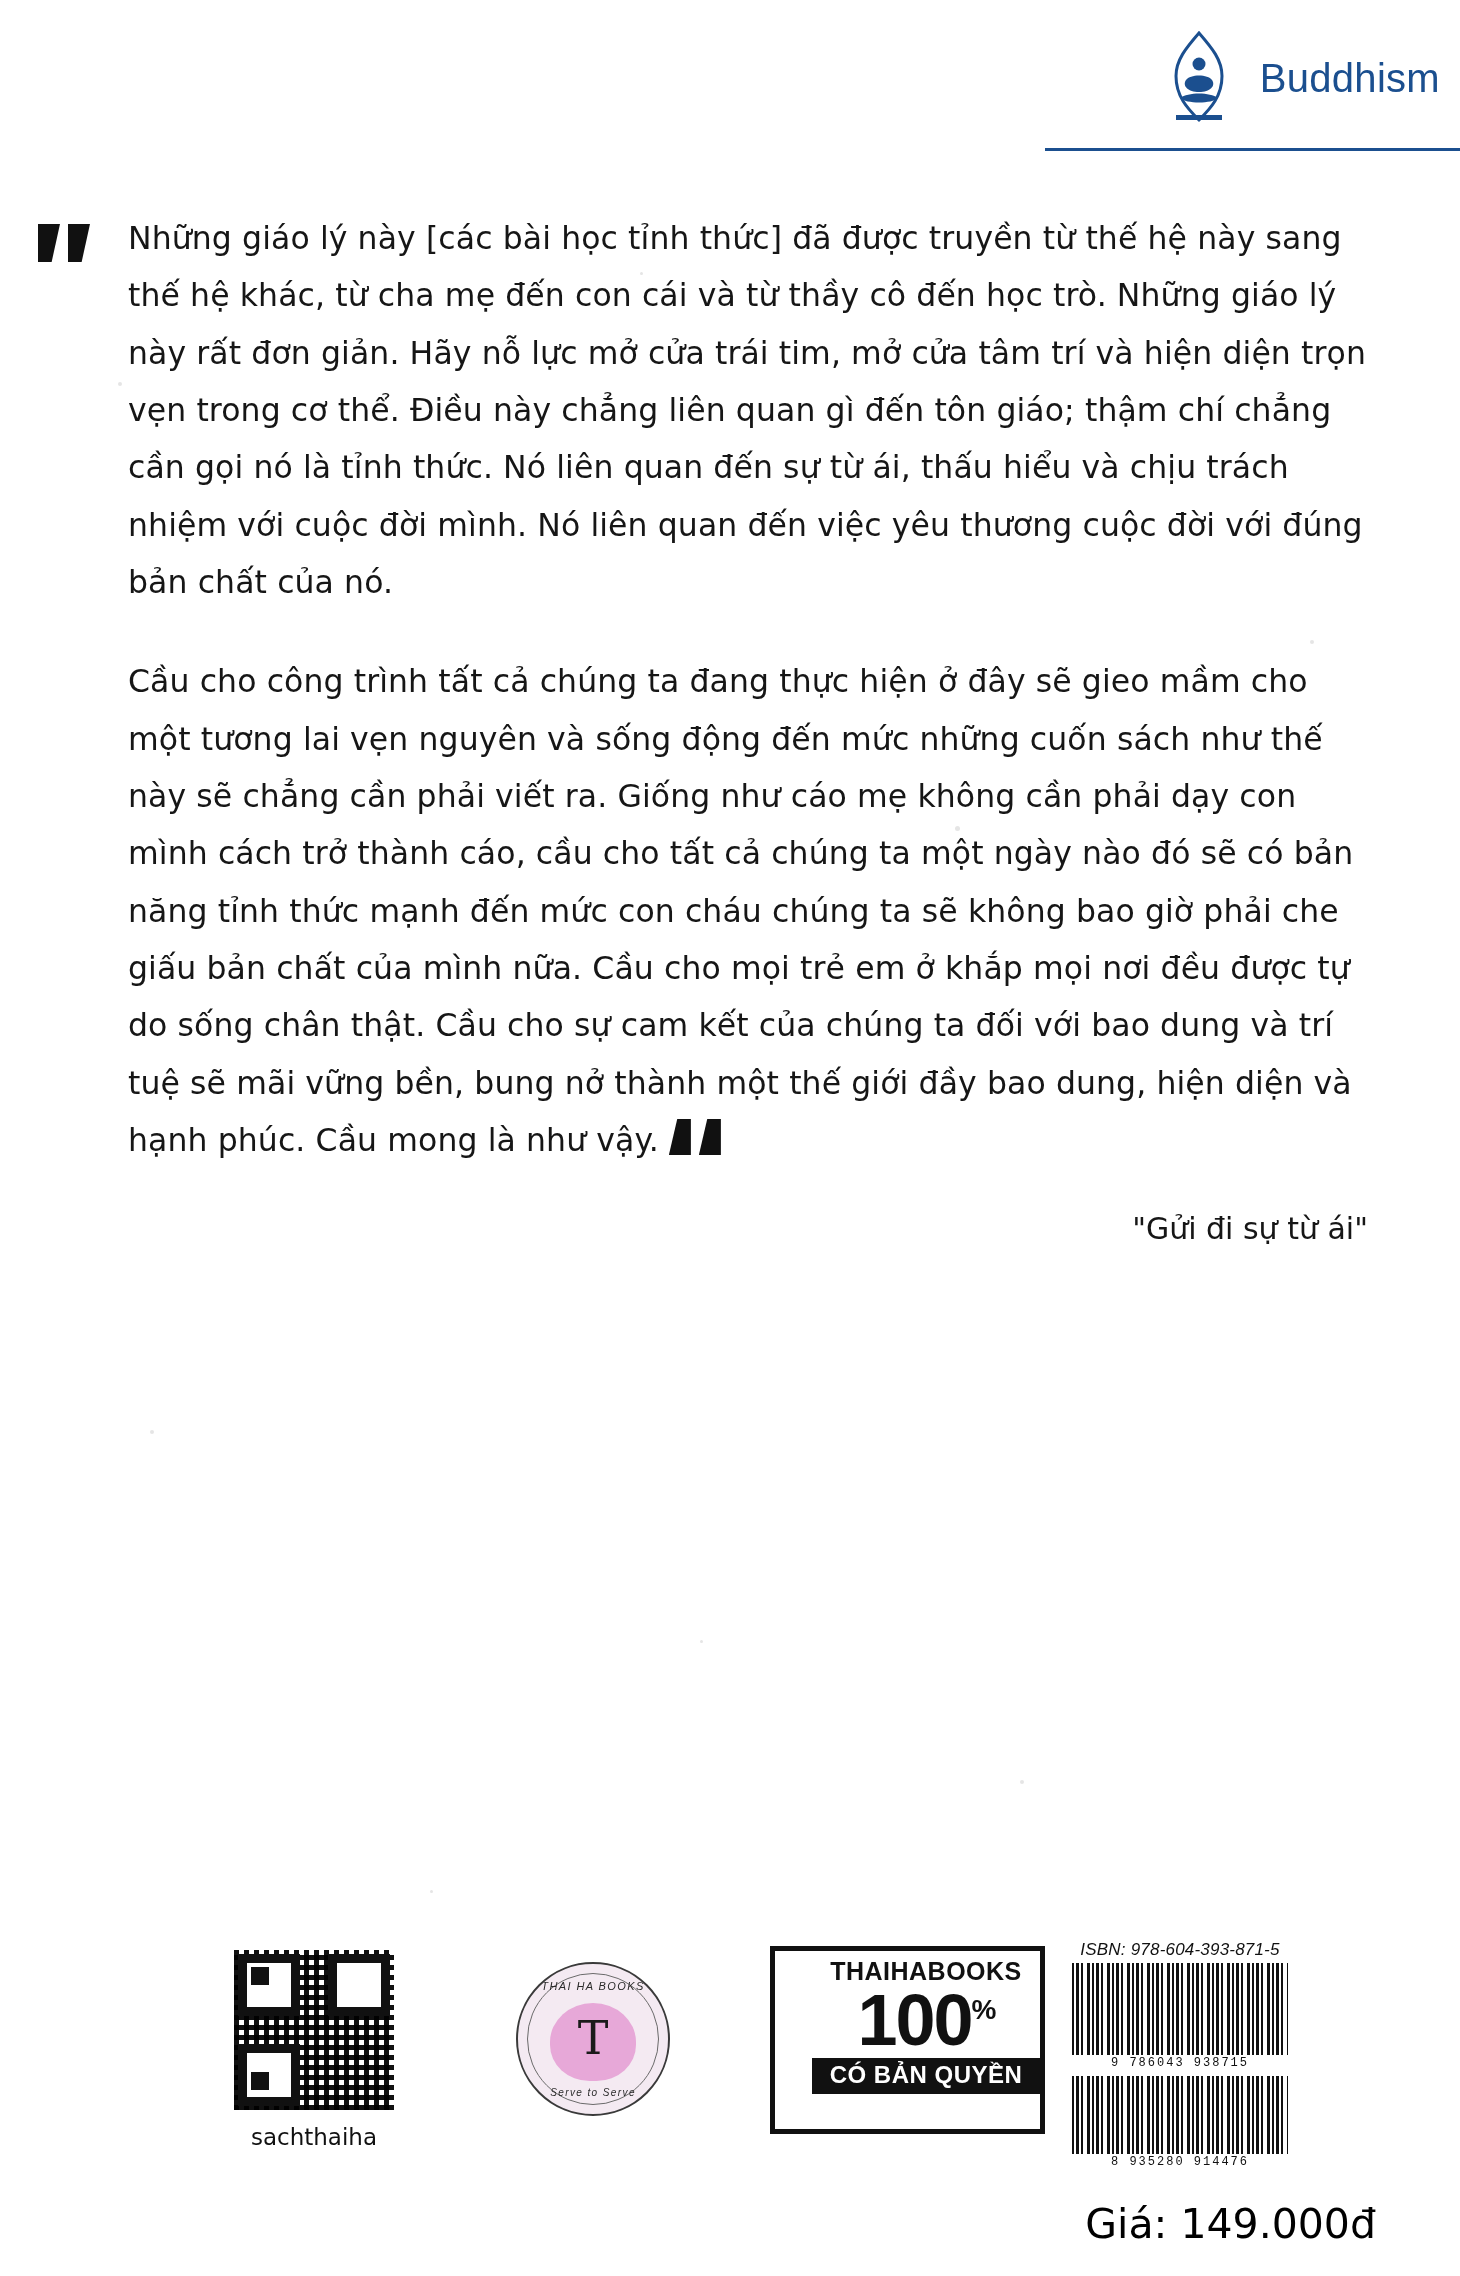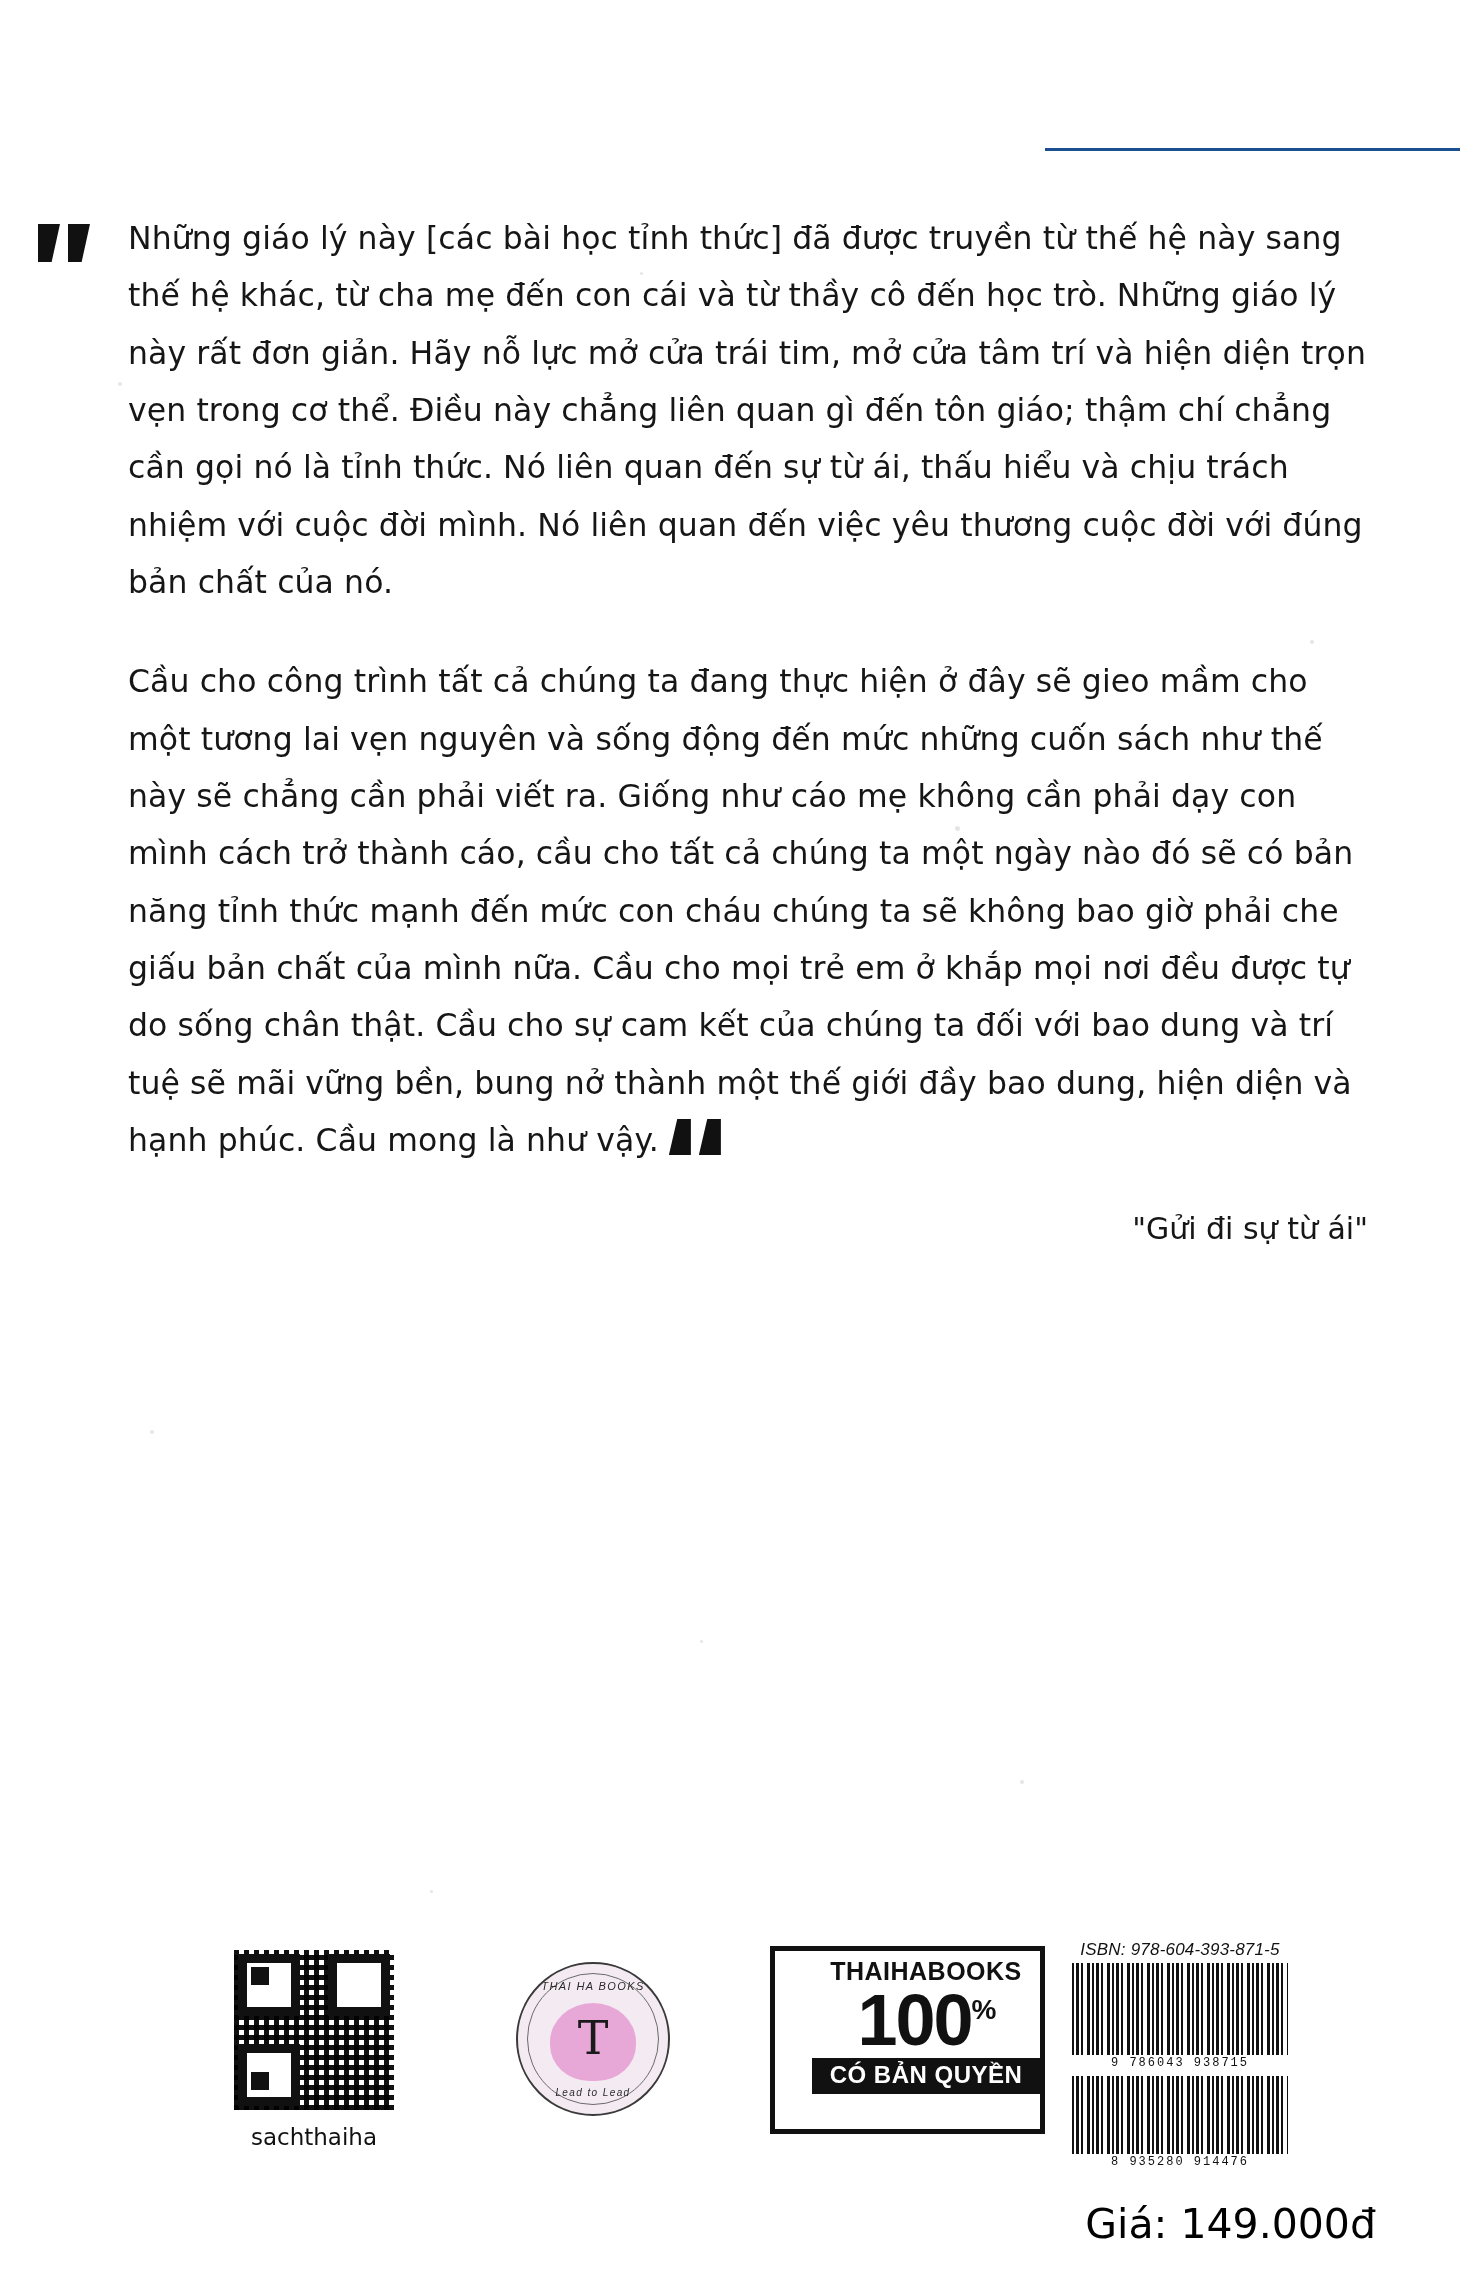--- a/index.html
+++ b/index.html
@@ -315,20 +315,32 @@
 <div class="speck" style="left:640px;top:272px;width:3px;height:3px;"></div>
 <div class="speck" style="left:955px;top:826px;width:5px;height:5px;"></div>
 <div class="speck" style="left:1310px;top:640px;width:4px;height:4px;"></div>
 <div class="speck" style="left:150px;top:1430px;width:4px;height:4px;"></div>
 <div class="speck" style="left:1020px;top:1780px;width:4px;height:4px;"></div>
 <div class="speck" style="left:430px;top:1890px;width:3px;height:3px;"></div>
 <div class="speck" style="left:700px;top:1640px;width:3px;height:3px;"></div>
 
 <div class="header">
   <div class="header-rule"></div>
+  <div class="header-brand">
+    <span class="brand-mark">
+      <svg width="86" height="96" viewBox="0 0 86 96" xmlns="http://www.w3.org/2000/svg">
+        <path d="M43 3 C30 18 20 30 20 46 C20 66 31 78 43 90 C55 78 66 66 66 46 C66 30 56 18 43 3 Z" fill="none" stroke="#1b4f8f" stroke-width="3"></path>
+        <circle cx="43" cy="34" r="6.5" fill="#1b4f8f"></circle>
+        <path d="M30 50 C34 44 52 44 56 50 C60 56 54 62 43 62 C32 62 26 56 30 50 Z" fill="#1b4f8f"></path>
+        <path d="M24 68 C32 62 54 62 62 68 C56 74 30 74 24 68 Z" fill="#1b4f8f"></path>
+        <rect x="20" y="85" width="46" height="5" fill="#1b4f8f"></rect>
+      </svg>
+    </span>
+    <span class="brand-text">Buddhism</span>
+  </div>
 </div>
 
 <div class="quote-block">
 
   <span class="quote-open">
     <span class="a"></span>
       <span class="b"></span>
   </span>
 
   <p class="para">Những giáo lý này [các bài học tỉnh thức] đã được truyền từ thế hệ này sang thế hệ khác, từ cha mẹ đến con cái và từ thầy cô đến học trò. Những giáo lý này rất đơn giản. Hãy nỗ lực mở cửa trái tim, mở cửa tâm trí và hiện diện trọn vẹn trong cơ thể. Điều này chẳng liên quan gì đến tôn giáo; thậm chí chẳng cần gọi nó là tỉnh thức. Nó liên quan đến sự từ ái, thấu hiểu và chịu trách nhiệm với cuộc đời mình. Nó liên quan đến việc yêu thương cuộc đời với đúng bản chất của nó.</p>
@@ -346,21 +358,21 @@
         <u></u>
       </div>
     <div class="qr-label">sachthaiha</div>
   </div>
 
   <div class="seal">
     <div class="seal-inner"></div>
     <div class="seal-top-text">THAI HA BOOKS</div>
     <div class="seal-bubble"></div>
     <div class="seal-glyph">T</div>
-    <div class="seal-bottom-text">Lead to Lead</div>
+    <div class="seal-bottom-text">Serve to Serve</div>
   </div>
 
   <div class="stamp">
     <div class="stamp-top">THAIHABOOKS</div>
     <div class="stamp-big"><span>100</span><sup>%</sup></div>
     <div class="stamp-bottom">CÓ BẢN QUYỀN</div>
   </div>
 
   <div class="isbn-wrap">
     <div class="isbn-text">ISBN: 978-604-393-871-5</div>

